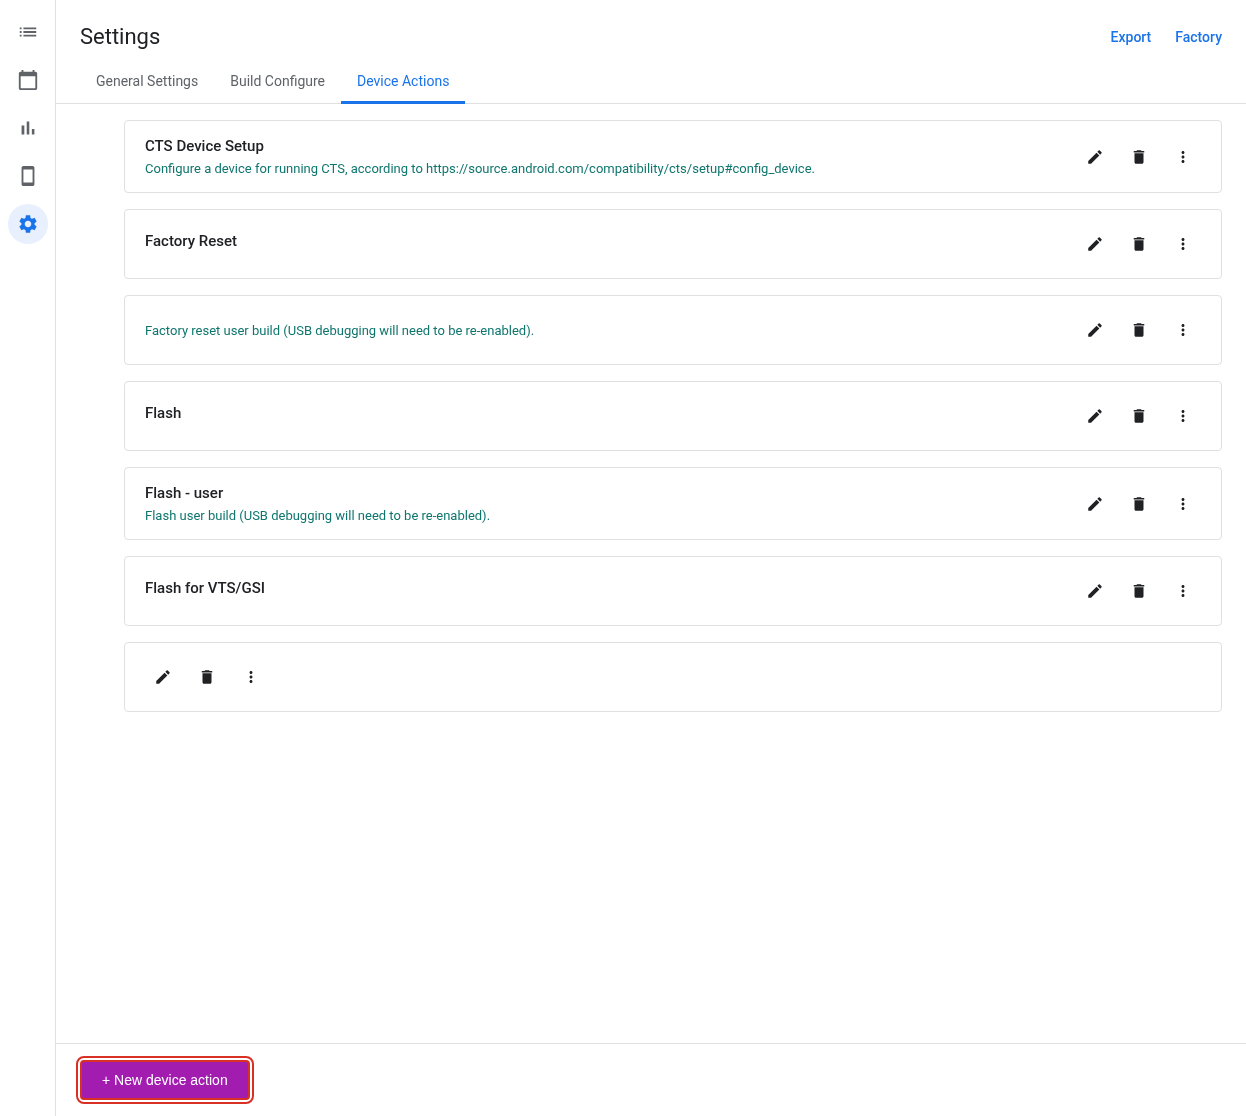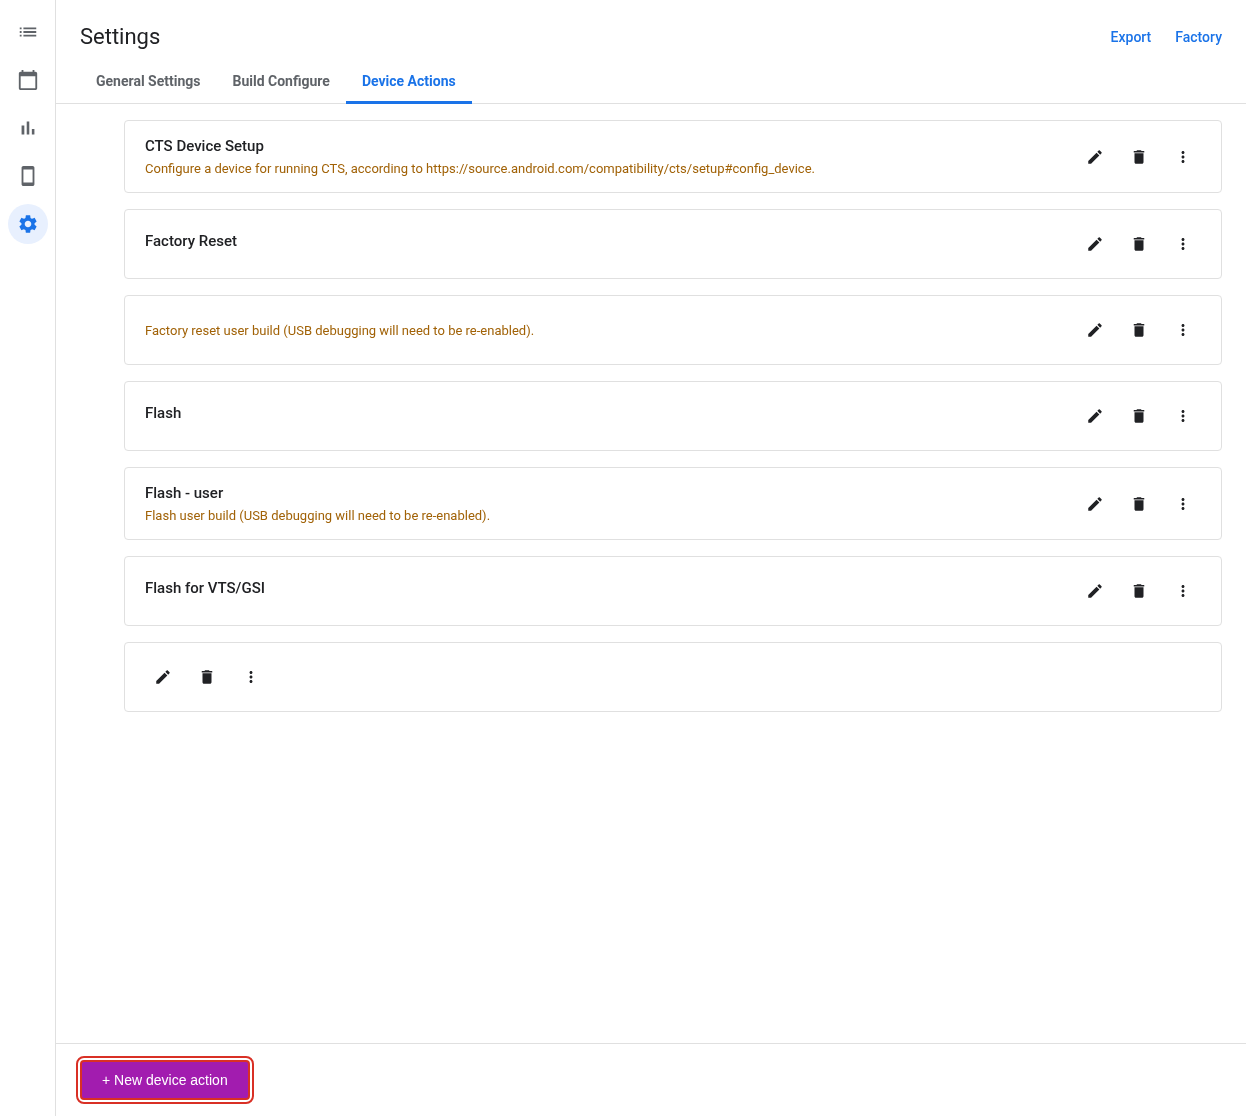--- a/index.html
+++ b/index.html
@@ -73,21 +73,21 @@
       margin-top: 12px;
       border-bottom: 1px solid #e0e0e0;
     }
     .tab {
       padding: 12px 16px;
       font-size: 14px;
       cursor: pointer;
       color: #5f6368;
       border-bottom: 3px solid transparent;
       margin-bottom: -1px;
-      font-weight: 700;
+      font-weight: 400;
       white-space: nowrap;
     }
     .tab.active {
       color: #1a73e8;
       border-bottom: 3px solid #1a73e8;
     }
 
     
     .content {
       flex: 1;
@@ -111,21 +111,21 @@
       flex: 1;
     }
     .action-title {
       font-size: 15px;
       font-weight: 500;
       color: #202124;
       margin-bottom: 6px;
     }
     .action-desc {
       font-size: 13px;
-      color: #a16207;
+      color: #0f766e;
     }
     .action-controls {
       display: flex;
       align-items: center;
       gap: 8px;
       flex-shrink: 0;
     }
     .icon-btn {
       width: 36px;
       height: 36px;

